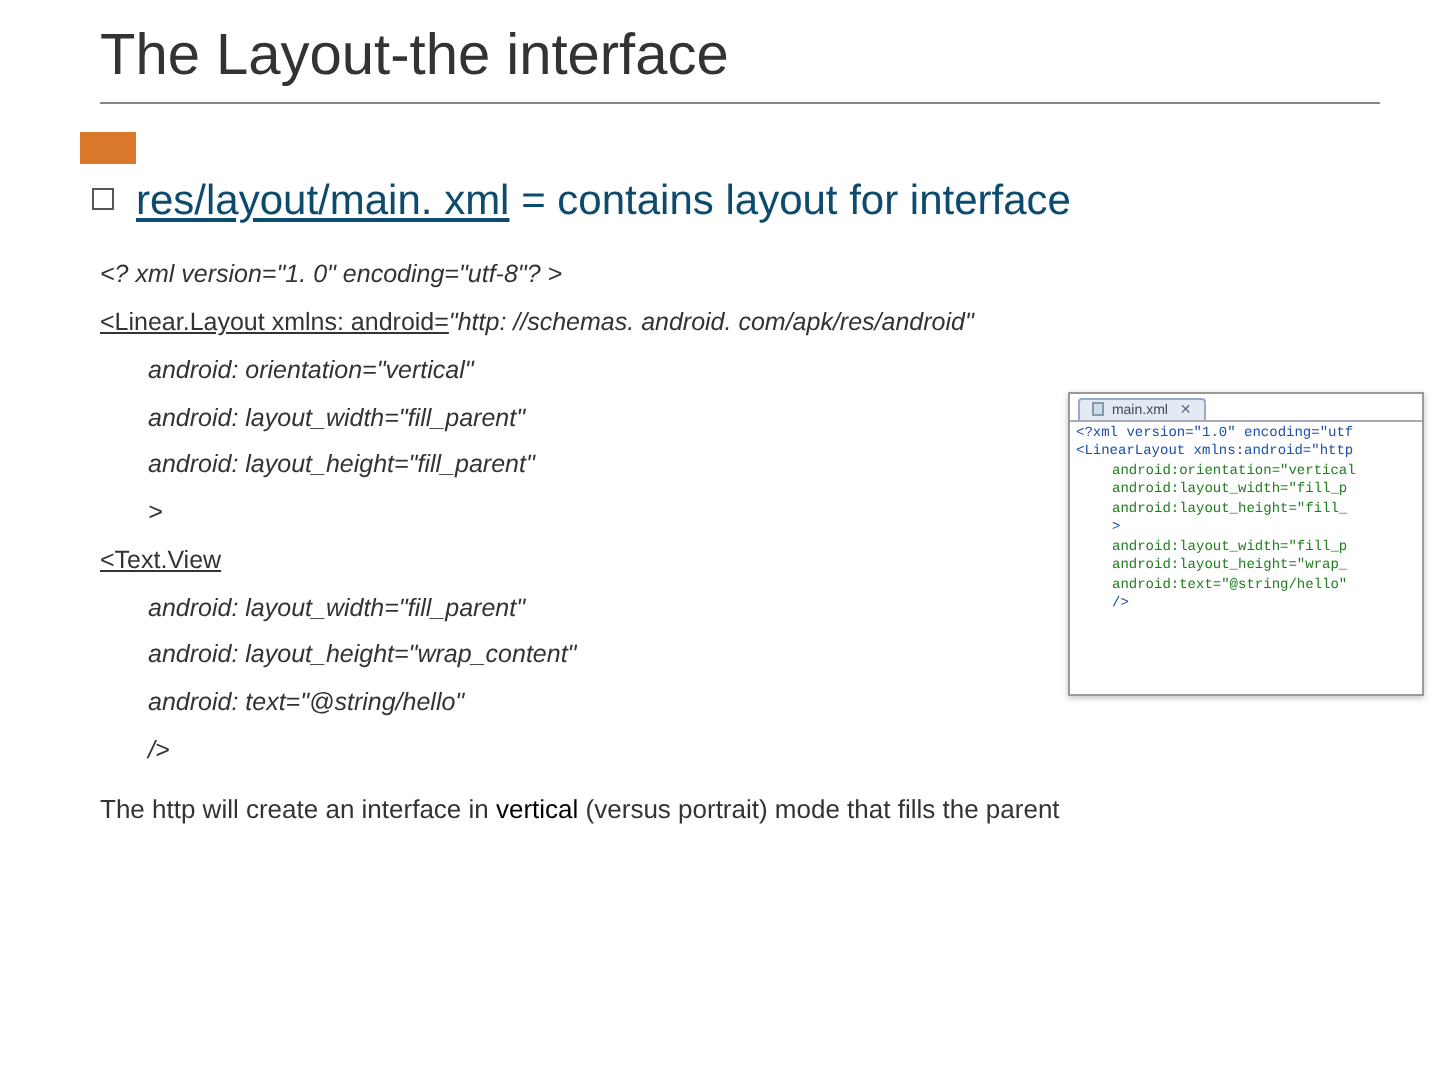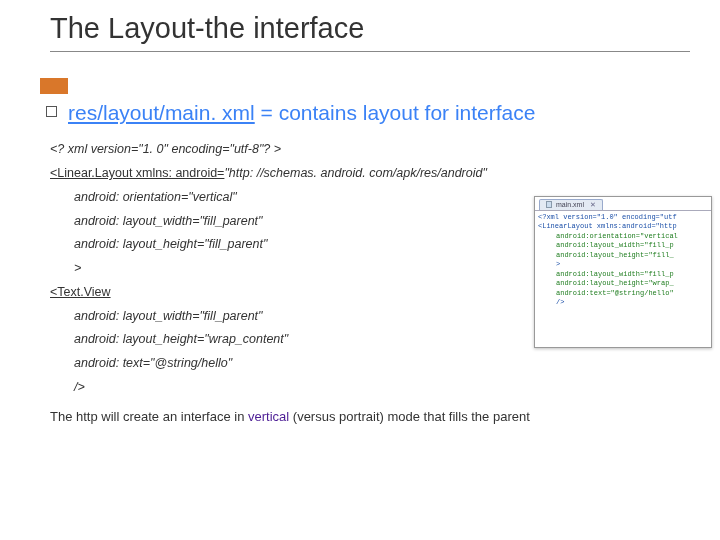--- a/index.html
+++ b/index.html
@@ -13,32 +13,32 @@
   }
   .slide {
     padding: 12px 30px 12px 50px;
   }
   .title {
     font-size: 29px;
     color: #333;
     font-weight: normal;
     padding-bottom: 6px;
     border-bottom: 1px solid #888;
-    margin-bottom: 26px;
+    margin-bottom: 14px;
   }
   .accent-bar {
     width: 28px;
     height: 16px;
     background: #d9772a;
     margin-bottom: 6px;
     margin-left: -10px;
   }
   .main-point {
     font-size: 21px;
-    color: #3b82f6;
+    color: #0c4a6e;
     line-height: 1.25;
     margin-bottom: 12px;
     position: relative;
     padding-left: 18px;
   }
   .bullet-box {
     position: absolute;
     left: -4px;
     top: 6px;
     width: 11px;
@@ -54,21 +54,21 @@
     margin-left: 0;
   }
   .code-line { display: block; }
   .code-indent { padding-left: 24px; }
   .footer-text {
     font-size: 13px;
     color: #333;
     line-height: 1.7;
     margin-top: 6px;
   }
-  .red { color: #4c1d95; text-align: right; }
+  .red { color: #000000; text-align: right; }
   .code-nostyle { font-style: normal; text-decoration: underline; }
 
   .thumb {
     position: absolute;
     right: 8px;
     top: 196px;
     width: 178px;
     height: 152px;
     background: #fff;
     border: 1px solid #999;

